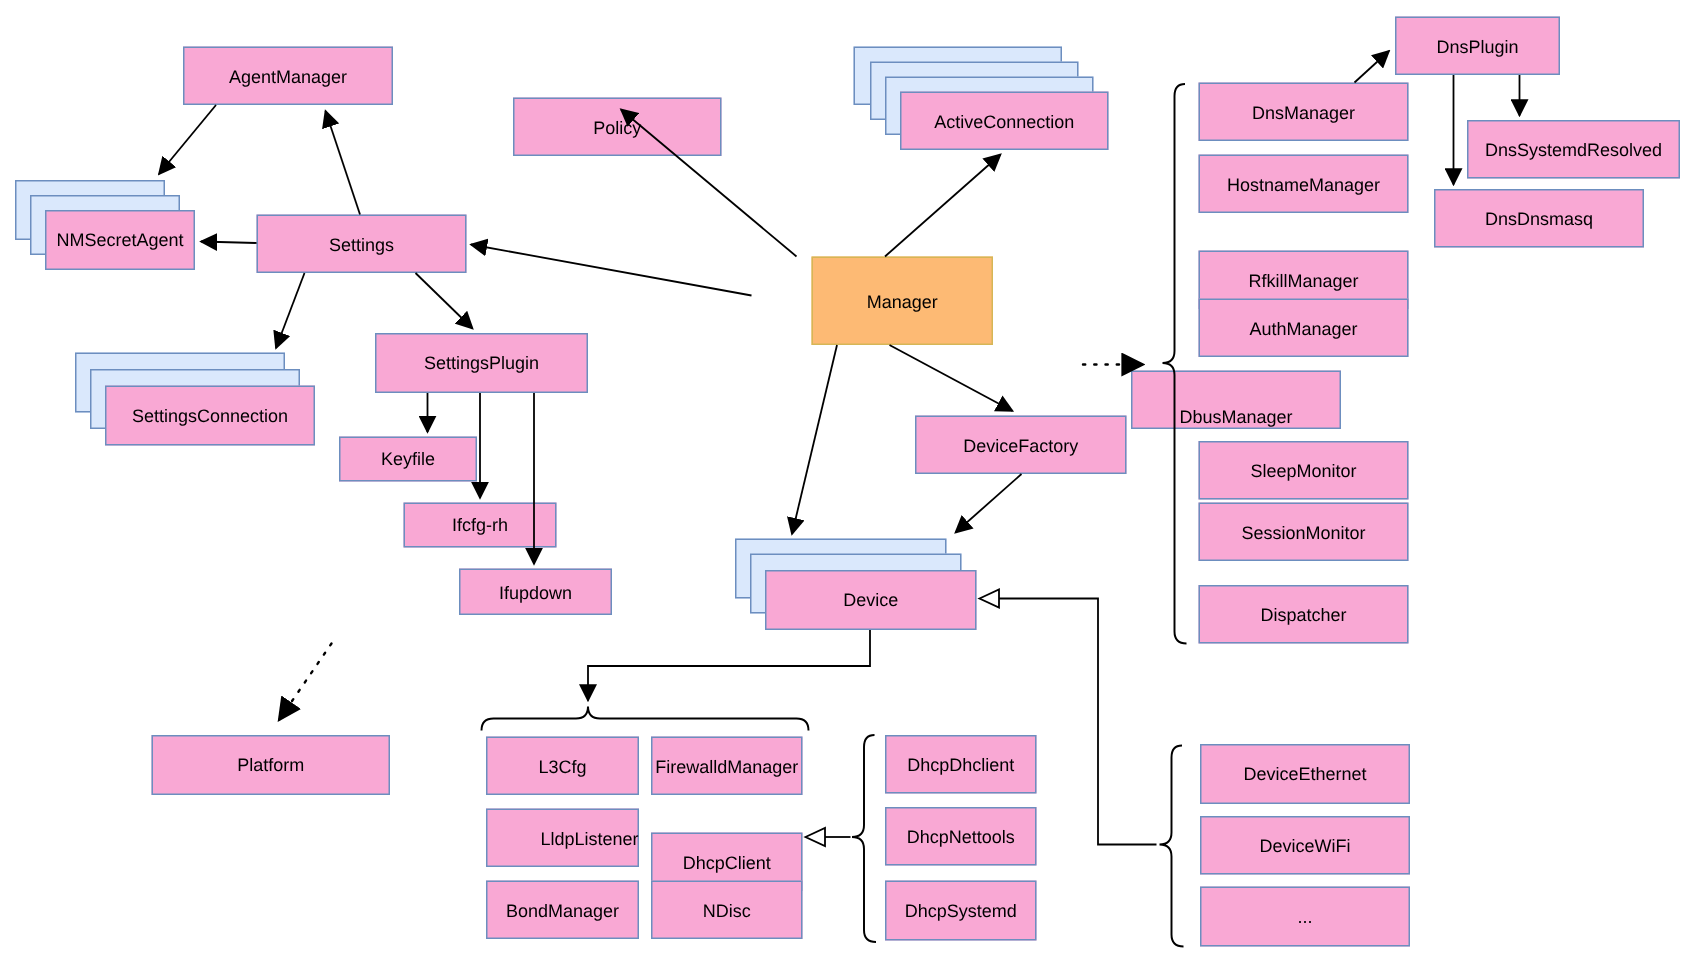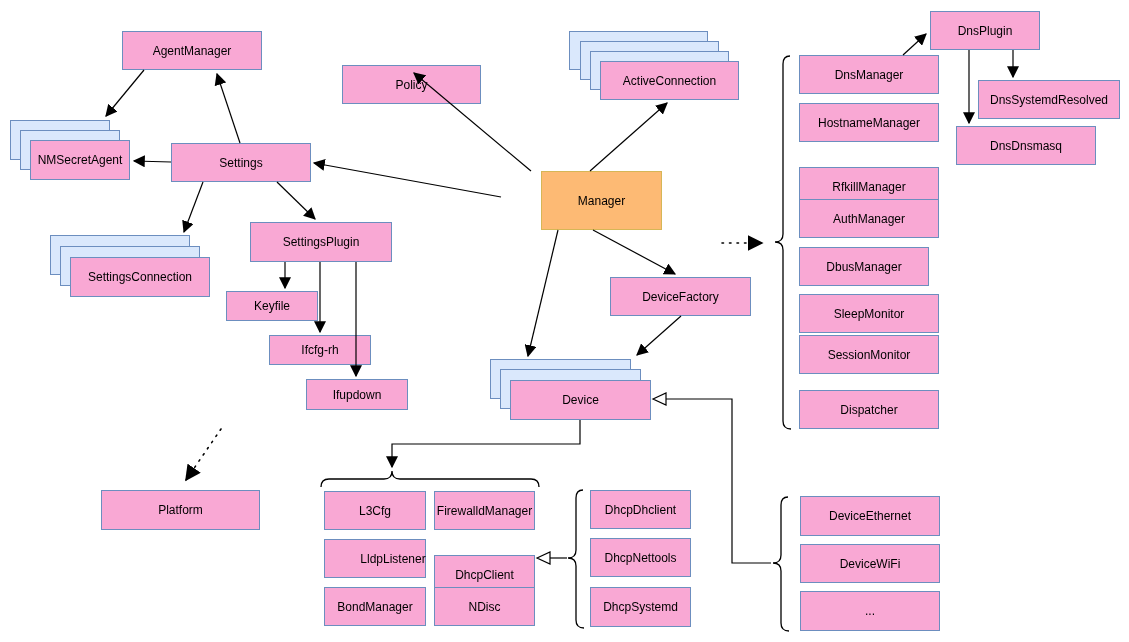--- a/index.html
+++ b/index.html
@@ -62,21 +62,21 @@
     </div>
   <div class="node" style="left:799px;top:103px;width:140px;height:39px;">
       <span>HostnameManager</span>
     </div>
   <div class="node" style="left:799px;top:151px;width:140px;height:39px;margin-top:16px;">
       <span>RfkillManager</span>
     </div>
   <div class="node" style="left:799px;top:199px;width:140px;height:39px;">
       <span>AuthManager</span>
     </div>
-  <div class="node" style="left:799px;top:247px;width:130px;height:39px;">
+  <div class="node" style="left:754px;top:247px;width:140px;height:39px;align-items:flex-end;">
       <span>DbusManager</span>
     </div>
   <div class="node" style="left:799px;top:294px;width:140px;height:39px;">
       <span>SleepMonitor</span>
     </div>
   <div class="node" style="left:799px;top:335px;width:140px;height:39px;">
       <span>SessionMonitor</span>
     </div>
   <div class="node" style="left:799px;top:390px;width:140px;height:39px;">
       <span>Dispatcher</span>

